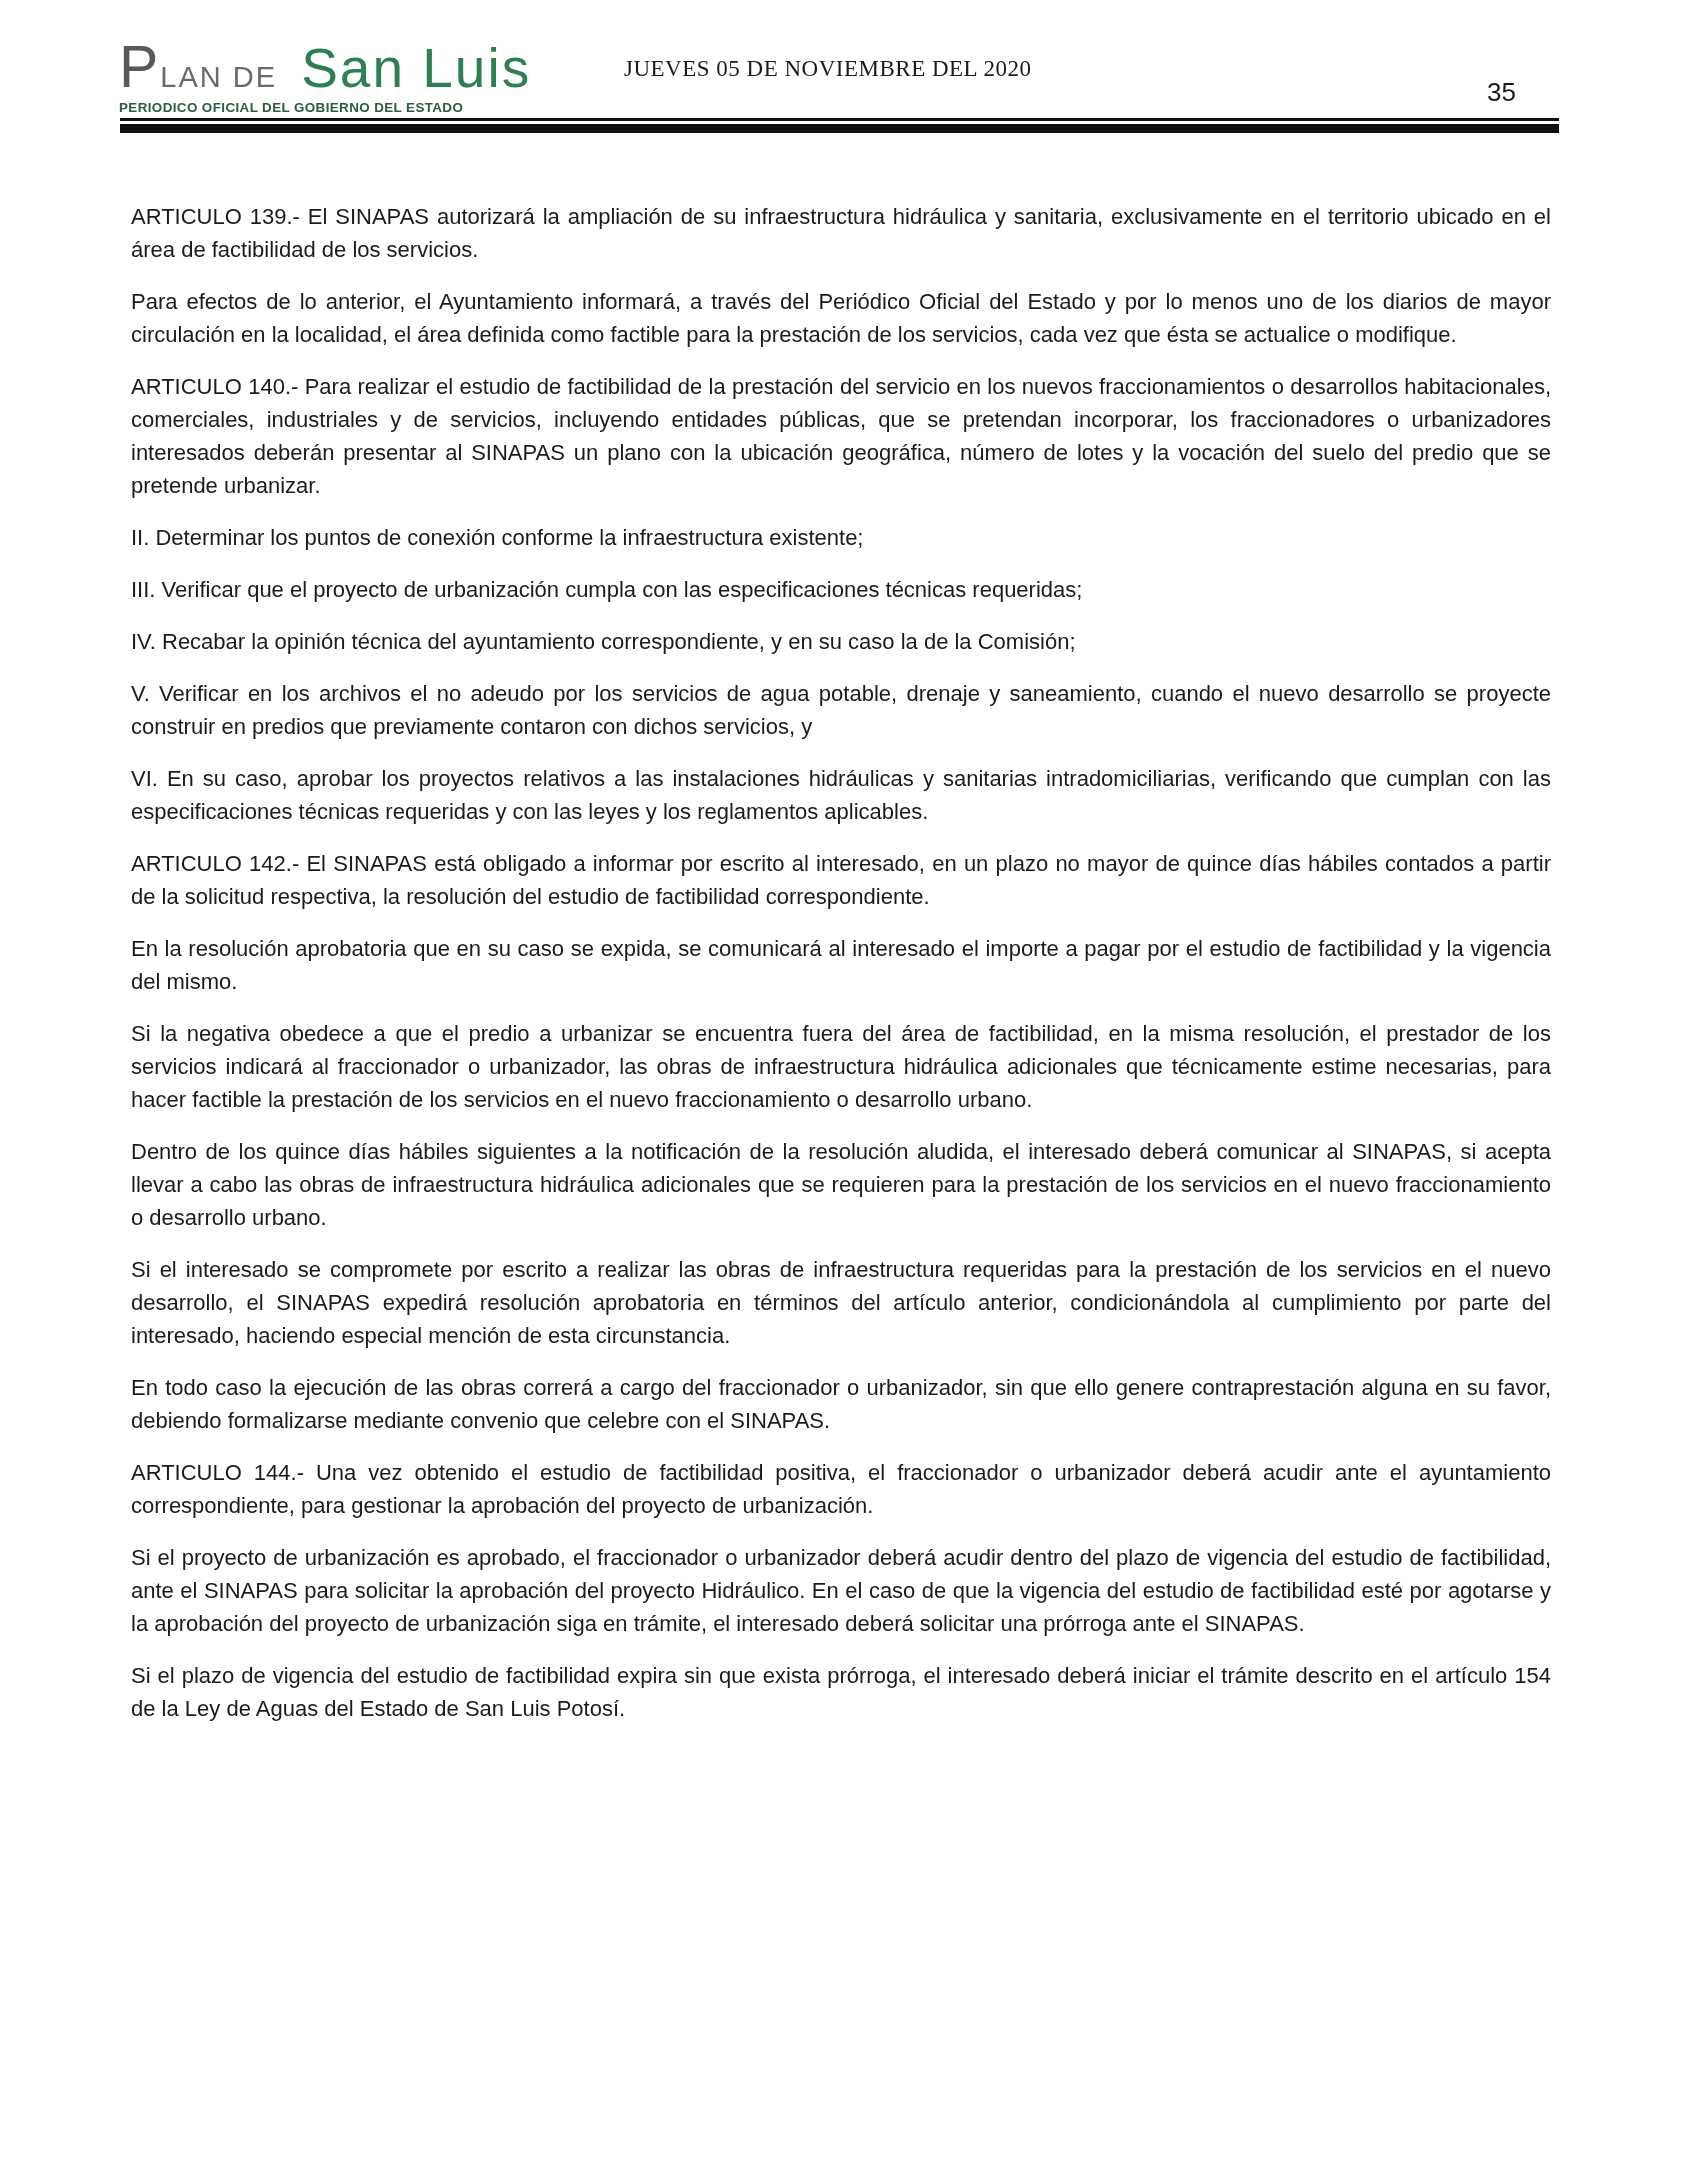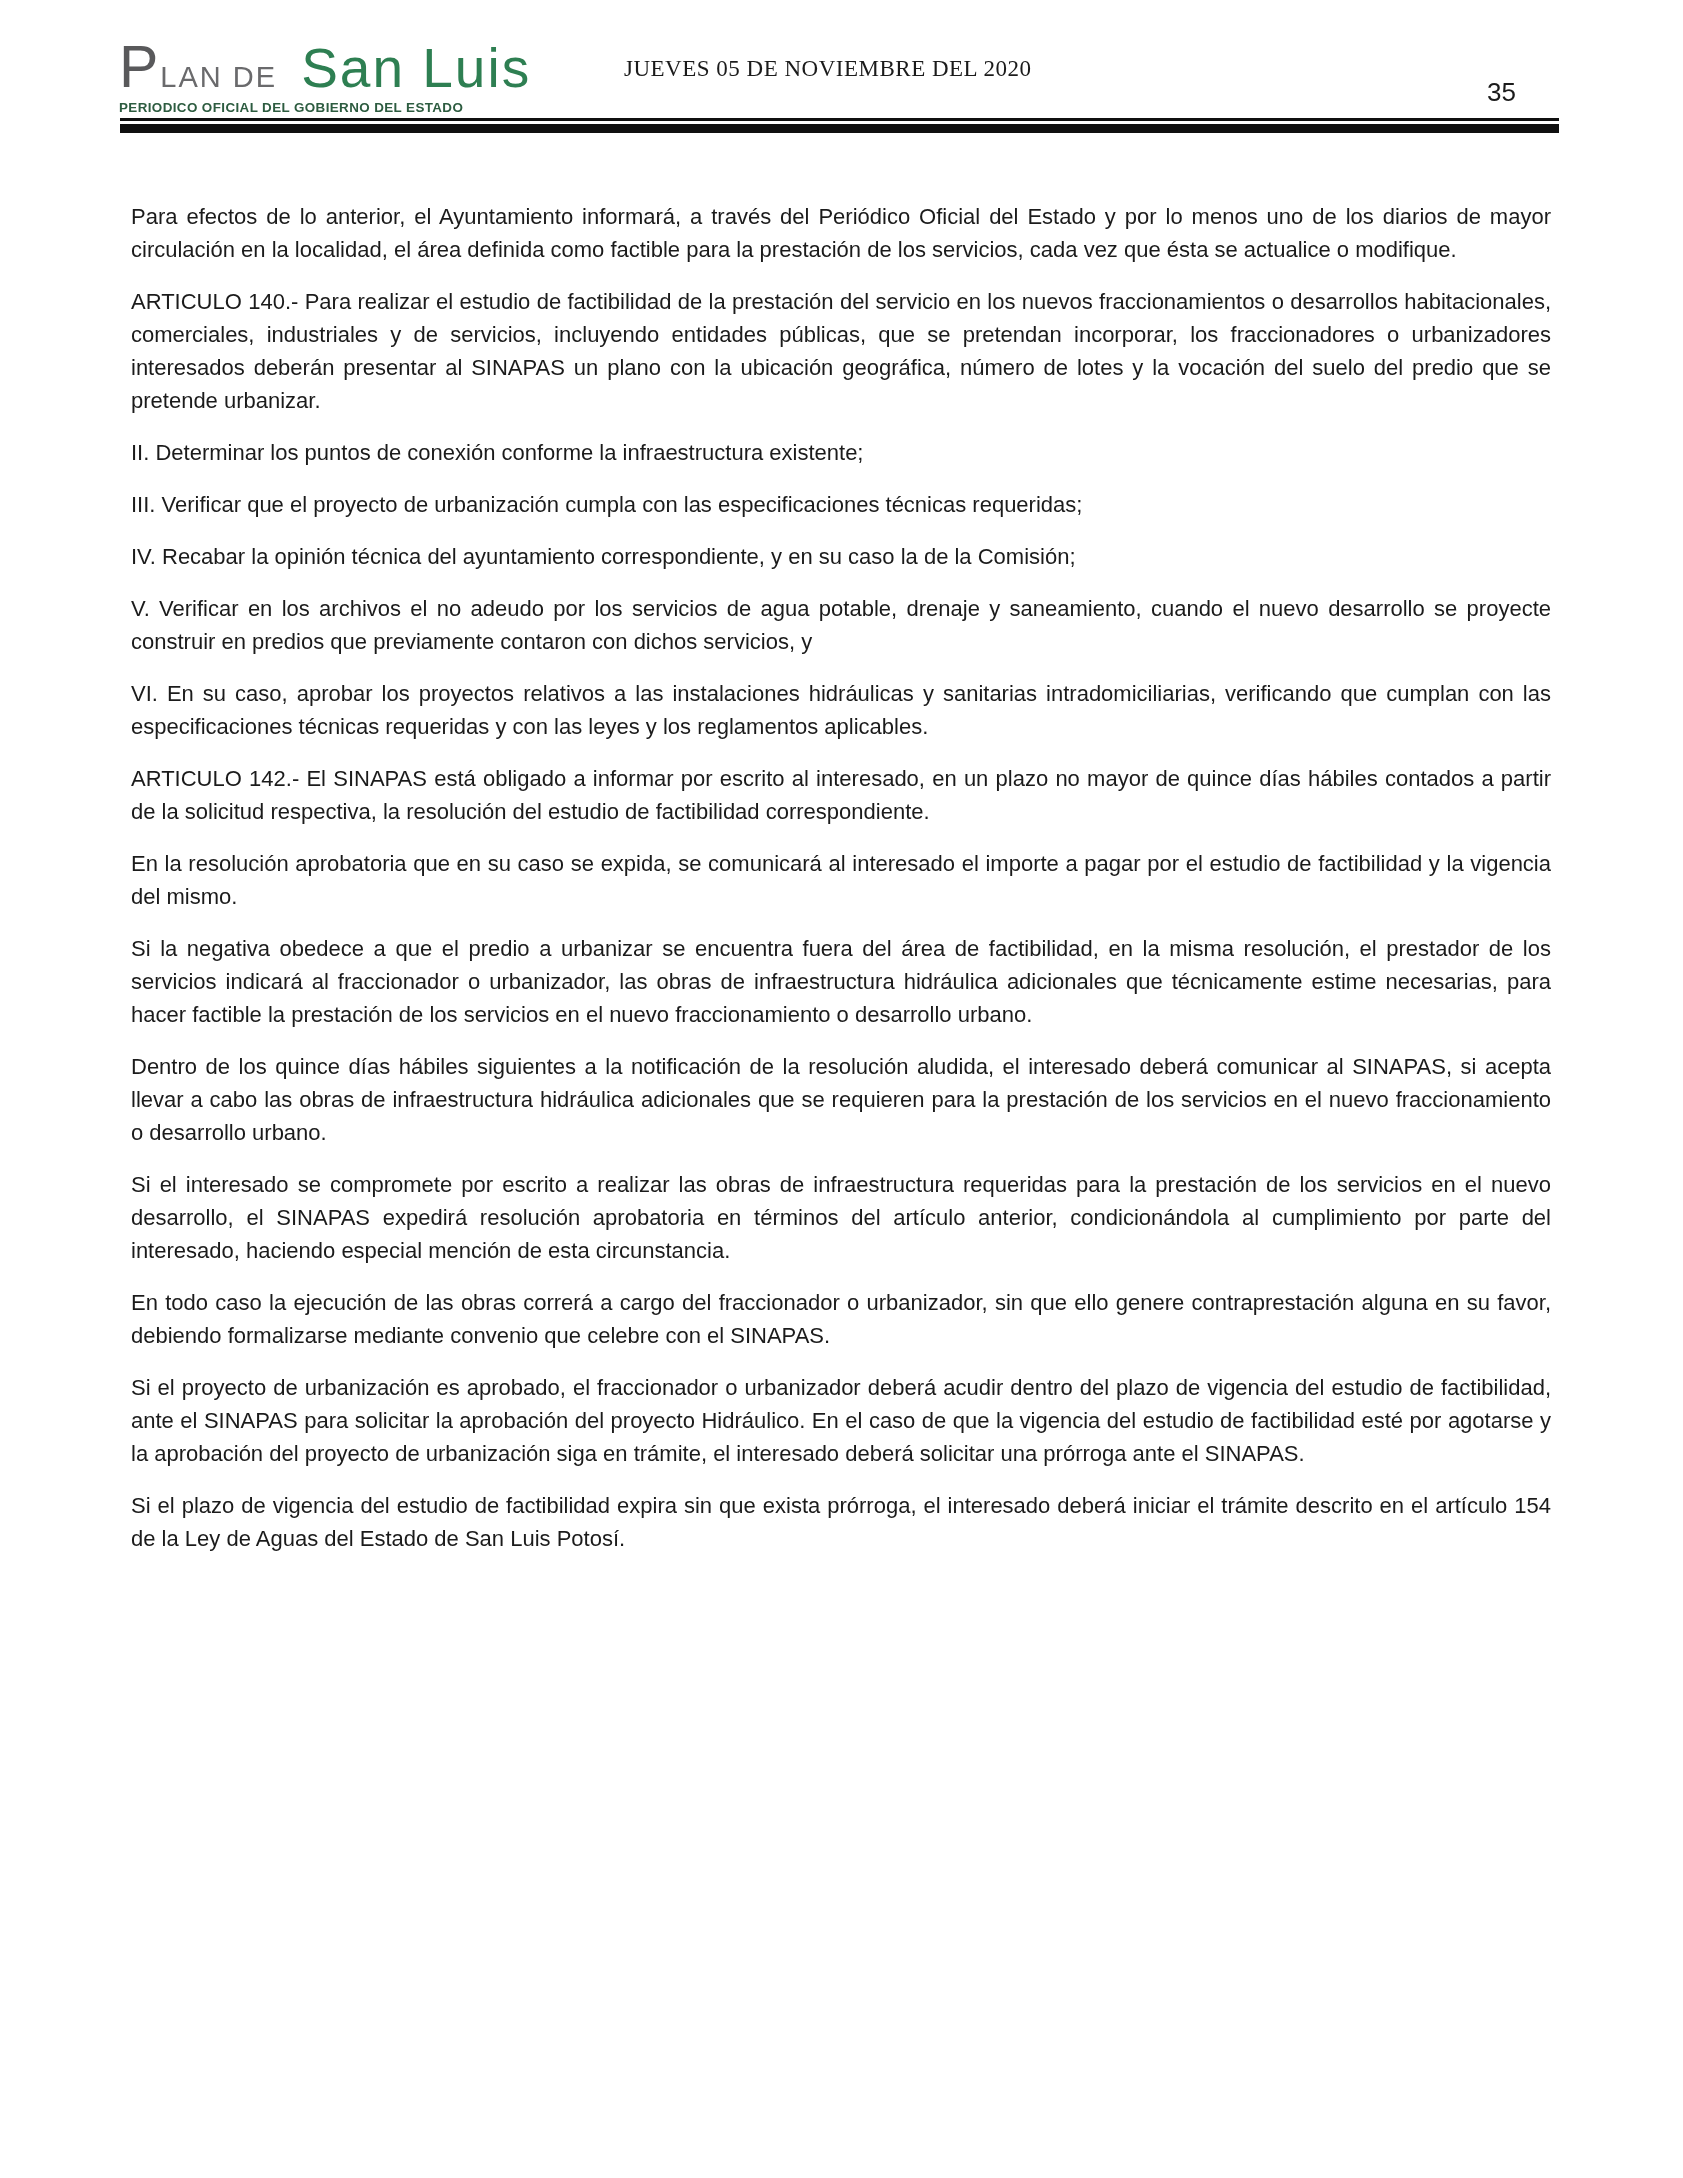--- a/index.html
+++ b/index.html
@@ -109,31 +109,33 @@
       <div class="logo-tagline">PERIODICO OFICIAL DEL GOBIERNO DEL ESTADO</div>
     </div>
 
     <div class="header-date">JUEVES 05 DE NOVIEMBRE DEL 2020</div>
     <div class="page-number">35</div>
     <div class="rule-thin"></div>
     <div class="rule-thick"></div>
   </header>
 
   <main class="doc-body">
+    <p>ARTICULO 139.- El SINAPAS autorizará la ampliación de su infraestructura hidráulica y sanitaria, exclusivamente en el territorio ubicado en el área de factibilidad de los servicios.</p>
     <p>Para efectos de lo anterior, el Ayuntamiento informará, a través del Periódico Oficial del Estado y por lo menos uno de los diarios de mayor circulación en la localidad, el área definida como factible para la prestación de los servicios, cada vez que ésta se actualice o modifique.</p>
     <p>ARTICULO 140.- Para realizar el estudio de factibilidad de la prestación del servicio en los nuevos fraccionamientos o desarrollos habitacionales, comerciales, industriales y de servicios, incluyendo entidades públicas, que se pretendan incorporar, los fraccionadores o urbanizadores interesados deberán presentar al SINAPAS un plano con la ubicación geográfica, número de lotes y la vocación del suelo del predio que se pretende urbanizar.</p>
     <p>II. Determinar los puntos de conexión conforme la infraestructura existente;</p>
     <p>III. Verificar que el proyecto de urbanización cumpla con las especificaciones técnicas requeridas;</p>
     <p>IV. Recabar la opinión técnica del ayuntamiento correspondiente, y en su caso la de la Comisión;</p>
     <p>V. Verificar en los archivos el no adeudo por los servicios de agua potable, drenaje y saneamiento, cuando el nuevo desarrollo se proyecte construir en predios que previamente contaron con dichos servicios, y</p>
     <p>VI. En su caso, aprobar los proyectos relativos a las instalaciones hidráulicas y sanitarias intradomiciliarias, verificando que cumplan con las especificaciones técnicas requeridas y con las leyes y los reglamentos aplicables.</p>
     <p>ARTICULO 142.- El SINAPAS está obligado a informar por escrito al interesado, en un plazo no mayor de quince días hábiles contados a partir de la solicitud respectiva, la resolución del estudio de factibilidad correspondiente.</p>
     <p>En la resolución aprobatoria que en su caso se expida, se comunicará al interesado el importe a pagar por el estudio de factibilidad y la vigencia del mismo.</p>
     <p>Si la negativa obedece a que el predio a urbanizar se encuentra fuera del área de factibilidad, en la misma resolución, el prestador de los servicios indicará al fraccionador o urbanizador, las obras de infraestructura hidráulica adicionales que técnicamente estime necesarias, para hacer factible la prestación de los servicios en el nuevo fraccionamiento o desarrollo urbano.</p>
     <p>Dentro de los quince días hábiles siguientes a la notificación de la resolución aludida, el interesado deberá comunicar al SINAPAS, si acepta llevar a cabo las obras de infraestructura hidráulica adicionales que se requieren para la prestación de los servicios en el nuevo fraccionamiento o desarrollo urbano.</p>
     <p>Si el interesado se compromete por escrito a realizar las obras de infraestructura requeridas para la prestación de los servicios en el nuevo desarrollo, el SINAPAS expedirá resolución aprobatoria en términos del artículo anterior, condicionándola al cumplimiento por parte del interesado, haciendo especial mención de esta circunstancia.</p>
     <p>En todo caso la ejecución de las obras correrá a cargo del fraccionador o urbanizador, sin que ello genere contraprestación alguna en su favor, debiendo formalizarse mediante convenio que celebre con el SINAPAS.</p>
+    <p>ARTICULO 144.- Una vez obtenido el estudio de factibilidad positiva, el fraccionador o urbanizador deberá acudir ante el ayuntamiento correspondiente, para gestionar la aprobación del proyecto de urbanización.</p>
     <p>Si el proyecto de urbanización es aprobado, el fraccionador o urbanizador deberá acudir dentro del plazo de vigencia del estudio de factibilidad, ante el SINAPAS para solicitar la aprobación del proyecto Hidráulico. En el caso de que la vigencia del estudio de factibilidad esté por agotarse y la aprobación del proyecto de urbanización siga en trámite, el interesado deberá solicitar una prórroga ante el SINAPAS.</p>
     <p>Si el plazo de vigencia del estudio de factibilidad expira sin que exista prórroga, el interesado deberá iniciar el trámite descrito en el artículo 154 de la Ley de Aguas del Estado de San Luis Potosí.</p>
   </main>
 
 </div>
 
 
 </body></html>

